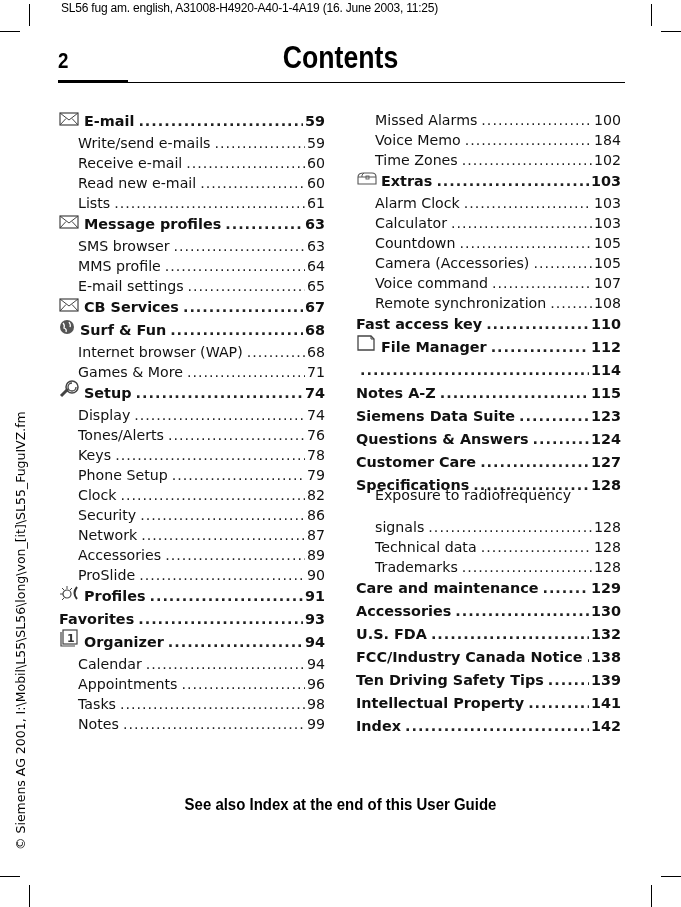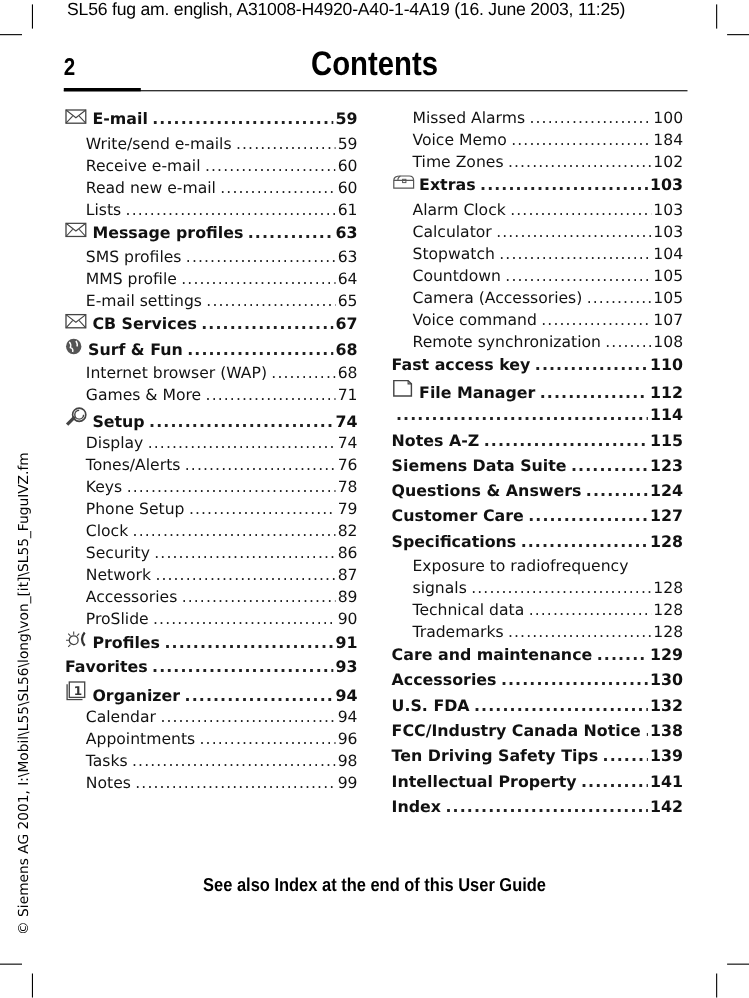--- a/index.html
+++ b/index.html
@@ -1,41 +1,41 @@
 <!DOCTYPE html>
 <html><head>
 <meta charset="utf-8">
 <style>
   html, body { margin:0; padding:0; background:#fff; }
   body { width:681px; height:907px; position:relative; overflow:hidden; color:#000;
          font-family:"DejaVu Sans", sans-serif; }
   .crop { position:absolute; background:#000; }
   .header-line { position:absolute; left:61px; top:1px; font-family:"Liberation Sans", sans-serif;
-                 font-size:16px; letter-spacing:-0.2px; color:#000; white-space:nowrap; }
+                 font-size:12px; letter-spacing:-0.2px; color:#000; white-space:nowrap; }
   .page-num { position:absolute; left:58px; top:48px; font-family:"Liberation Sans", sans-serif;
               font-weight:bold; font-size:22px; transform:scaleX(0.85); transform-origin:left; }
   .title { position:absolute; left:0; width:681px; top:40px; text-align:center;
            font-family:"Liberation Sans", sans-serif; font-weight:bold; font-size:31px;
            transform:scaleX(0.86); }
   .rule-thick { position:absolute; left:58px; top:80px; width:70px; height:3px; background:#000; }
   .rule-thin { position:absolute; left:58px; top:82px; width:567px; height:1px; background:#000; }
   .side-text { position:absolute; left:13px; top:850px; transform-origin:left top;
                transform:rotate(-90deg); font-family:"DejaVu Sans", sans-serif; font-size:12.5px;
                white-space:nowrap; color:#000; }
   .col { position:absolute; top:98px; }
   .col-left { left:59px; width:266px; }
   .col-right { left:356px; width:265px; }
   .entry { display:flex; align-items:baseline; white-space:nowrap; line-height:20px; height:20px;
            font-size:14.2px; color:#111; }
   .entry.bold { font-weight:bold; line-height:23px; height:23px; font-size:14.4px;text-align:right; }
   .entry.sub { padding-left:19px; }
   .entry .lbl { flex:0 0 auto; }
   .entry .dots { flex:1 1 auto; overflow:hidden; margin:0 2px 0 4px; letter-spacing:1px; color:#222; }
   .entry .dots::before { content:"...................................................................................................................."; }
-  .entry .pg { flex:0 0 auto; }
+  .entry .pg { flex:0 0 auto;margin-top:12px; }
   .entry .ic { display:inline-block; width:20px; height:14px; margin-right:5px; vertical-align:-1px; }
   .footer-note { position:absolute; left:0; width:681px; top:795px; text-align:center;
                  font-family:"Liberation Sans", sans-serif; font-weight:bold; font-size:17px;
                  transform:scaleX(0.88); }
 </style>
 </head>
 <body>
 
 <div class="crop" style="left:29px;top:4px;width:1px;height:22px;"></div>
 <div class="crop" style="left:651px;top:4px;width:1px;height:22px;"></div>
@@ -87,21 +87,21 @@
     <div class="entry bold">
       <span class="ic"><svg viewBox="0 0 20 14" width="20" height="14">
           <rect x="1" y="1" width="18" height="12" fill="none" stroke="#444" stroke-width="1.2"></rect>
           <path d="M1 1 L10 8 L19 1 M1 13 L7 6.5 M19 13 L13 6.5" fill="none" stroke="#444" stroke-width="1"></path>
         </svg></span>
       <span class="lbl">Message profiles</span>
       <span class="dots"></span>
       <span class="pg">63</span>
     </div>
     <div class="entry sub">
-      <span class="lbl">SMS profiles</span>
+      <span class="lbl">SMS browser</span>
       <span class="dots"></span>
       <span class="pg">63</span>
     </div>
     <div class="entry sub">
       <span class="lbl">MMS profile</span>
       <span class="dots"></span>
       <span class="pg">64</span>
     </div>
     <div class="entry sub">
       <span class="lbl">E-mail settings</span>
@@ -267,25 +267,20 @@
       <span class="lbl">Alarm Clock</span>
       <span class="dots"></span>
       <span class="pg">103</span>
     </div>
     <div class="entry sub">
       <span class="lbl">Calculator</span>
       <span class="dots"></span>
       <span class="pg">103</span>
     </div>
     <div class="entry sub">
-      <span class="lbl">Stopwatch</span>
-      <span class="dots"></span>
-      <span class="pg">104</span>
-    </div>
-    <div class="entry sub">
       <span class="lbl">Countdown</span>
       <span class="dots"></span>
       <span class="pg">105</span>
     </div>
     <div class="entry sub">
       <span class="lbl">Camera (Accessories)</span>
       <span class="dots"></span>
       <span class="pg">105</span>
     </div>
     <div class="entry sub">

